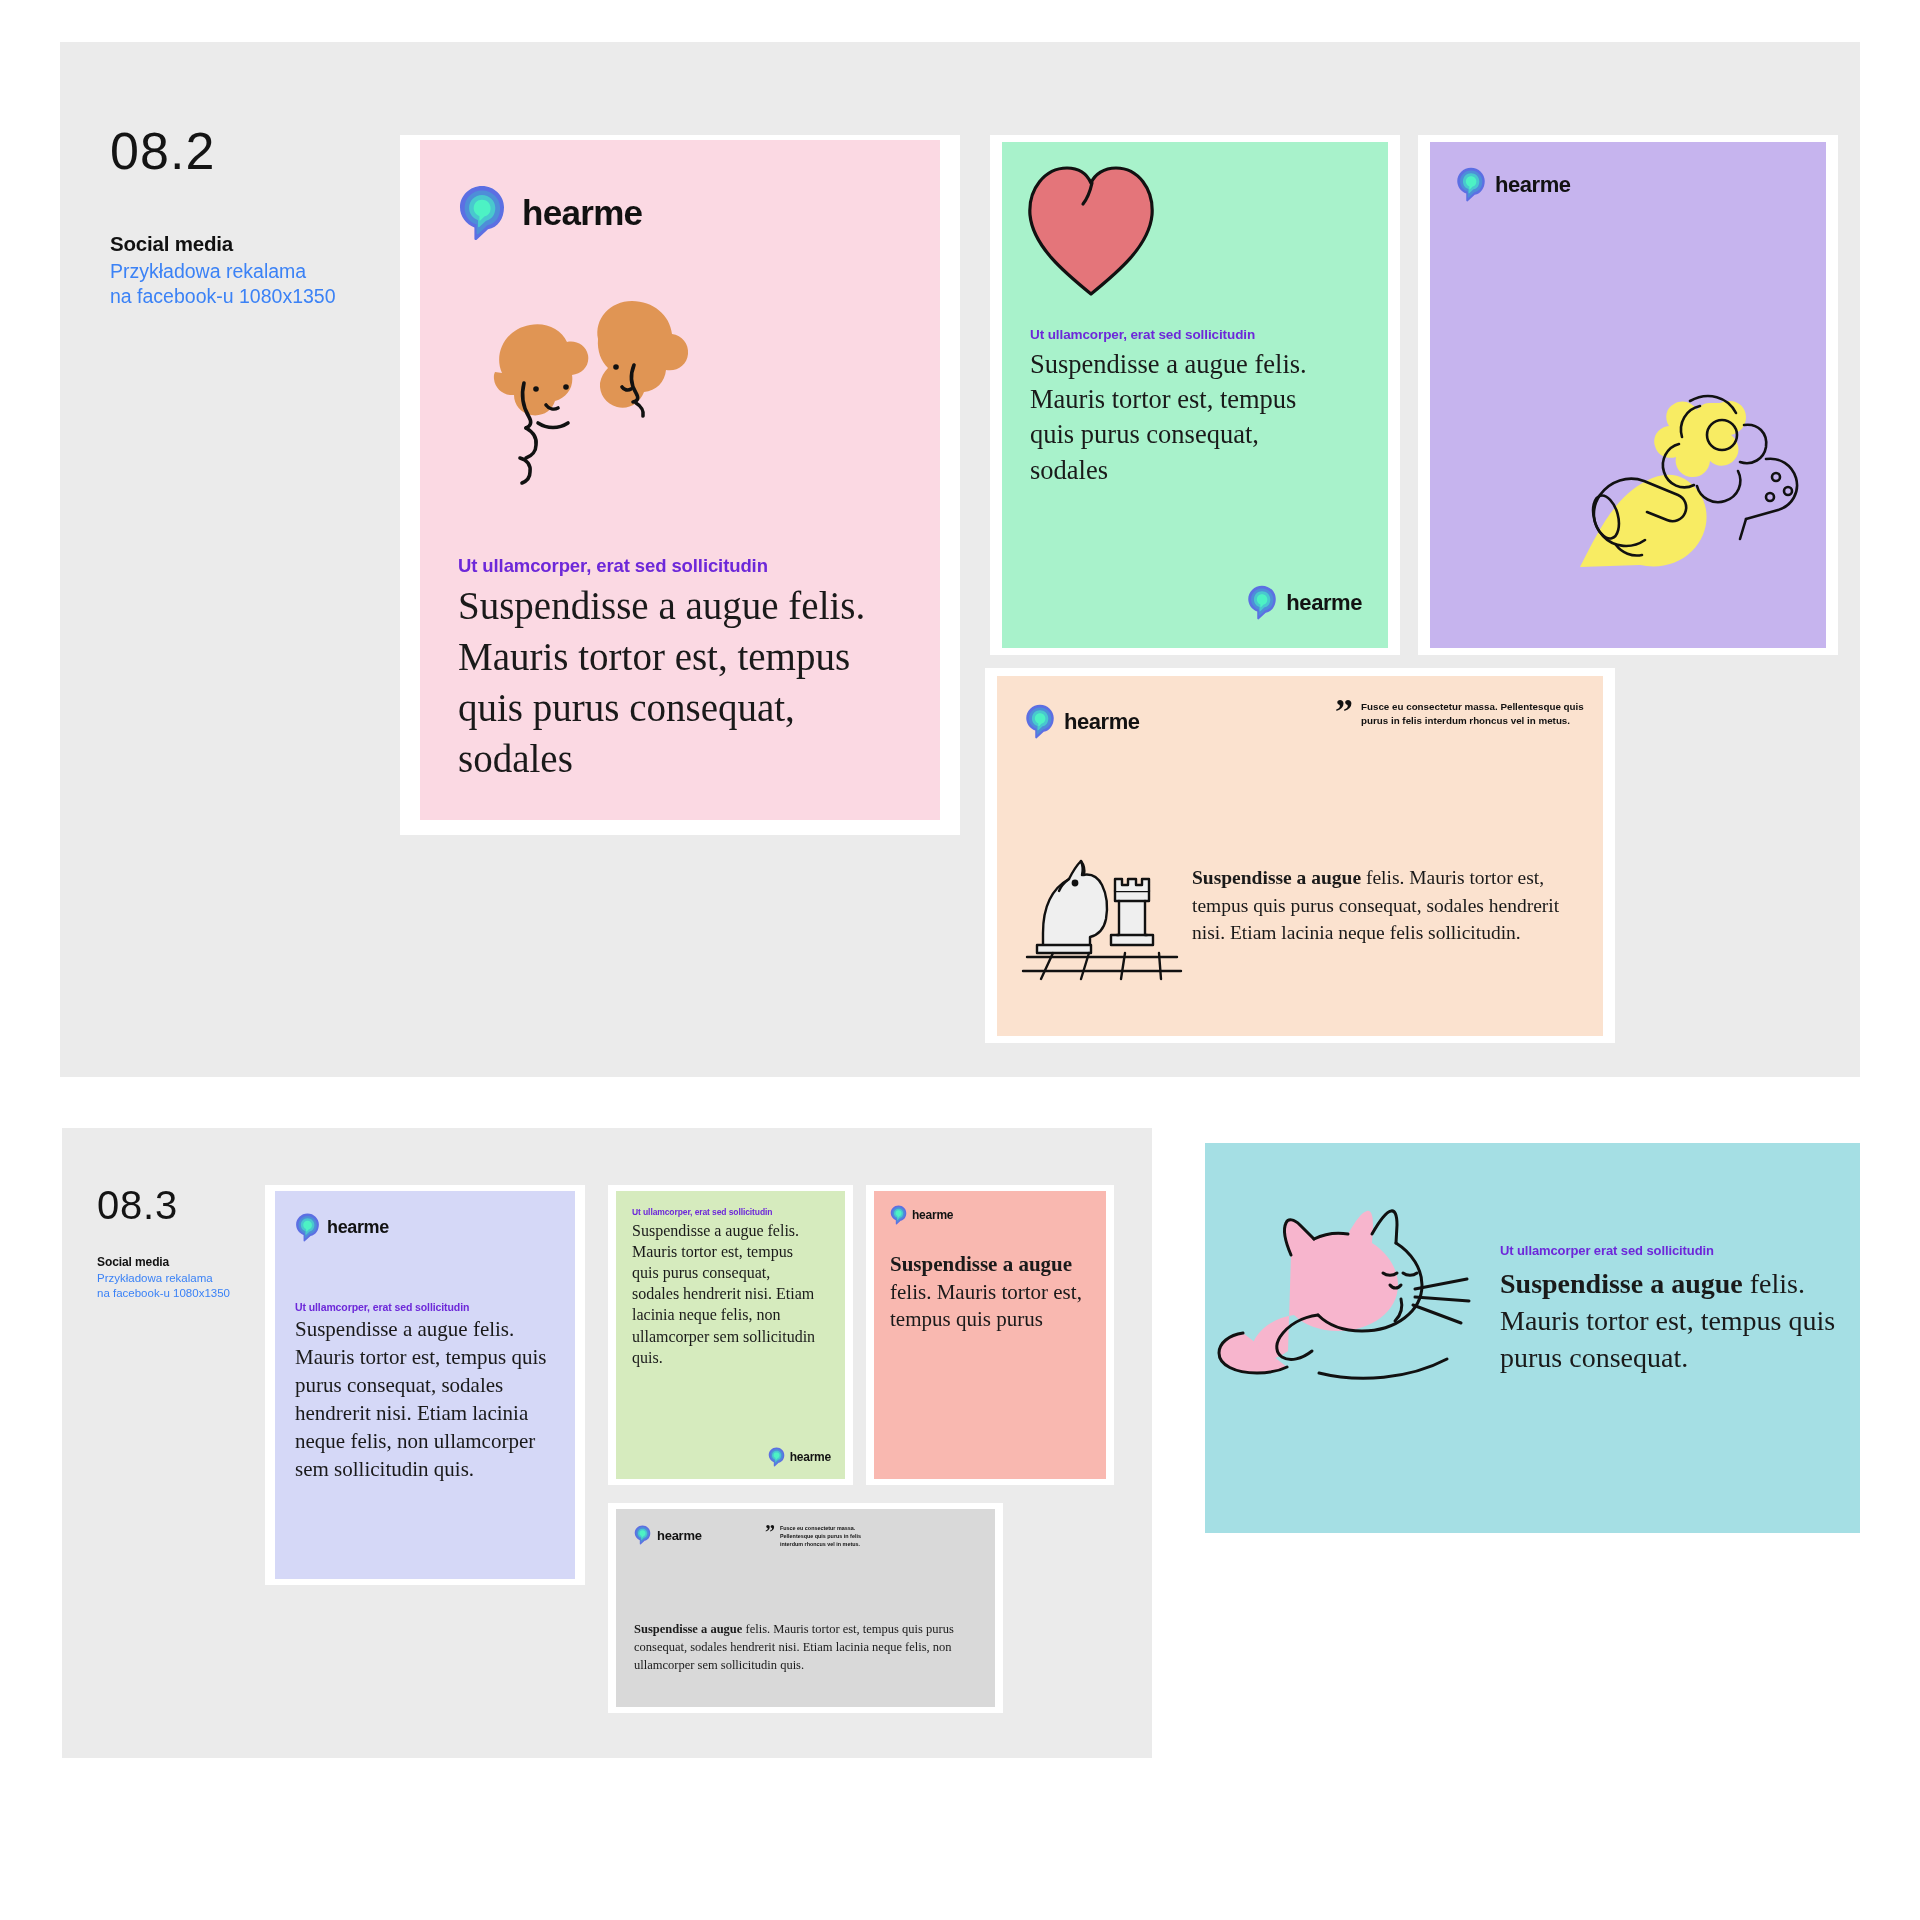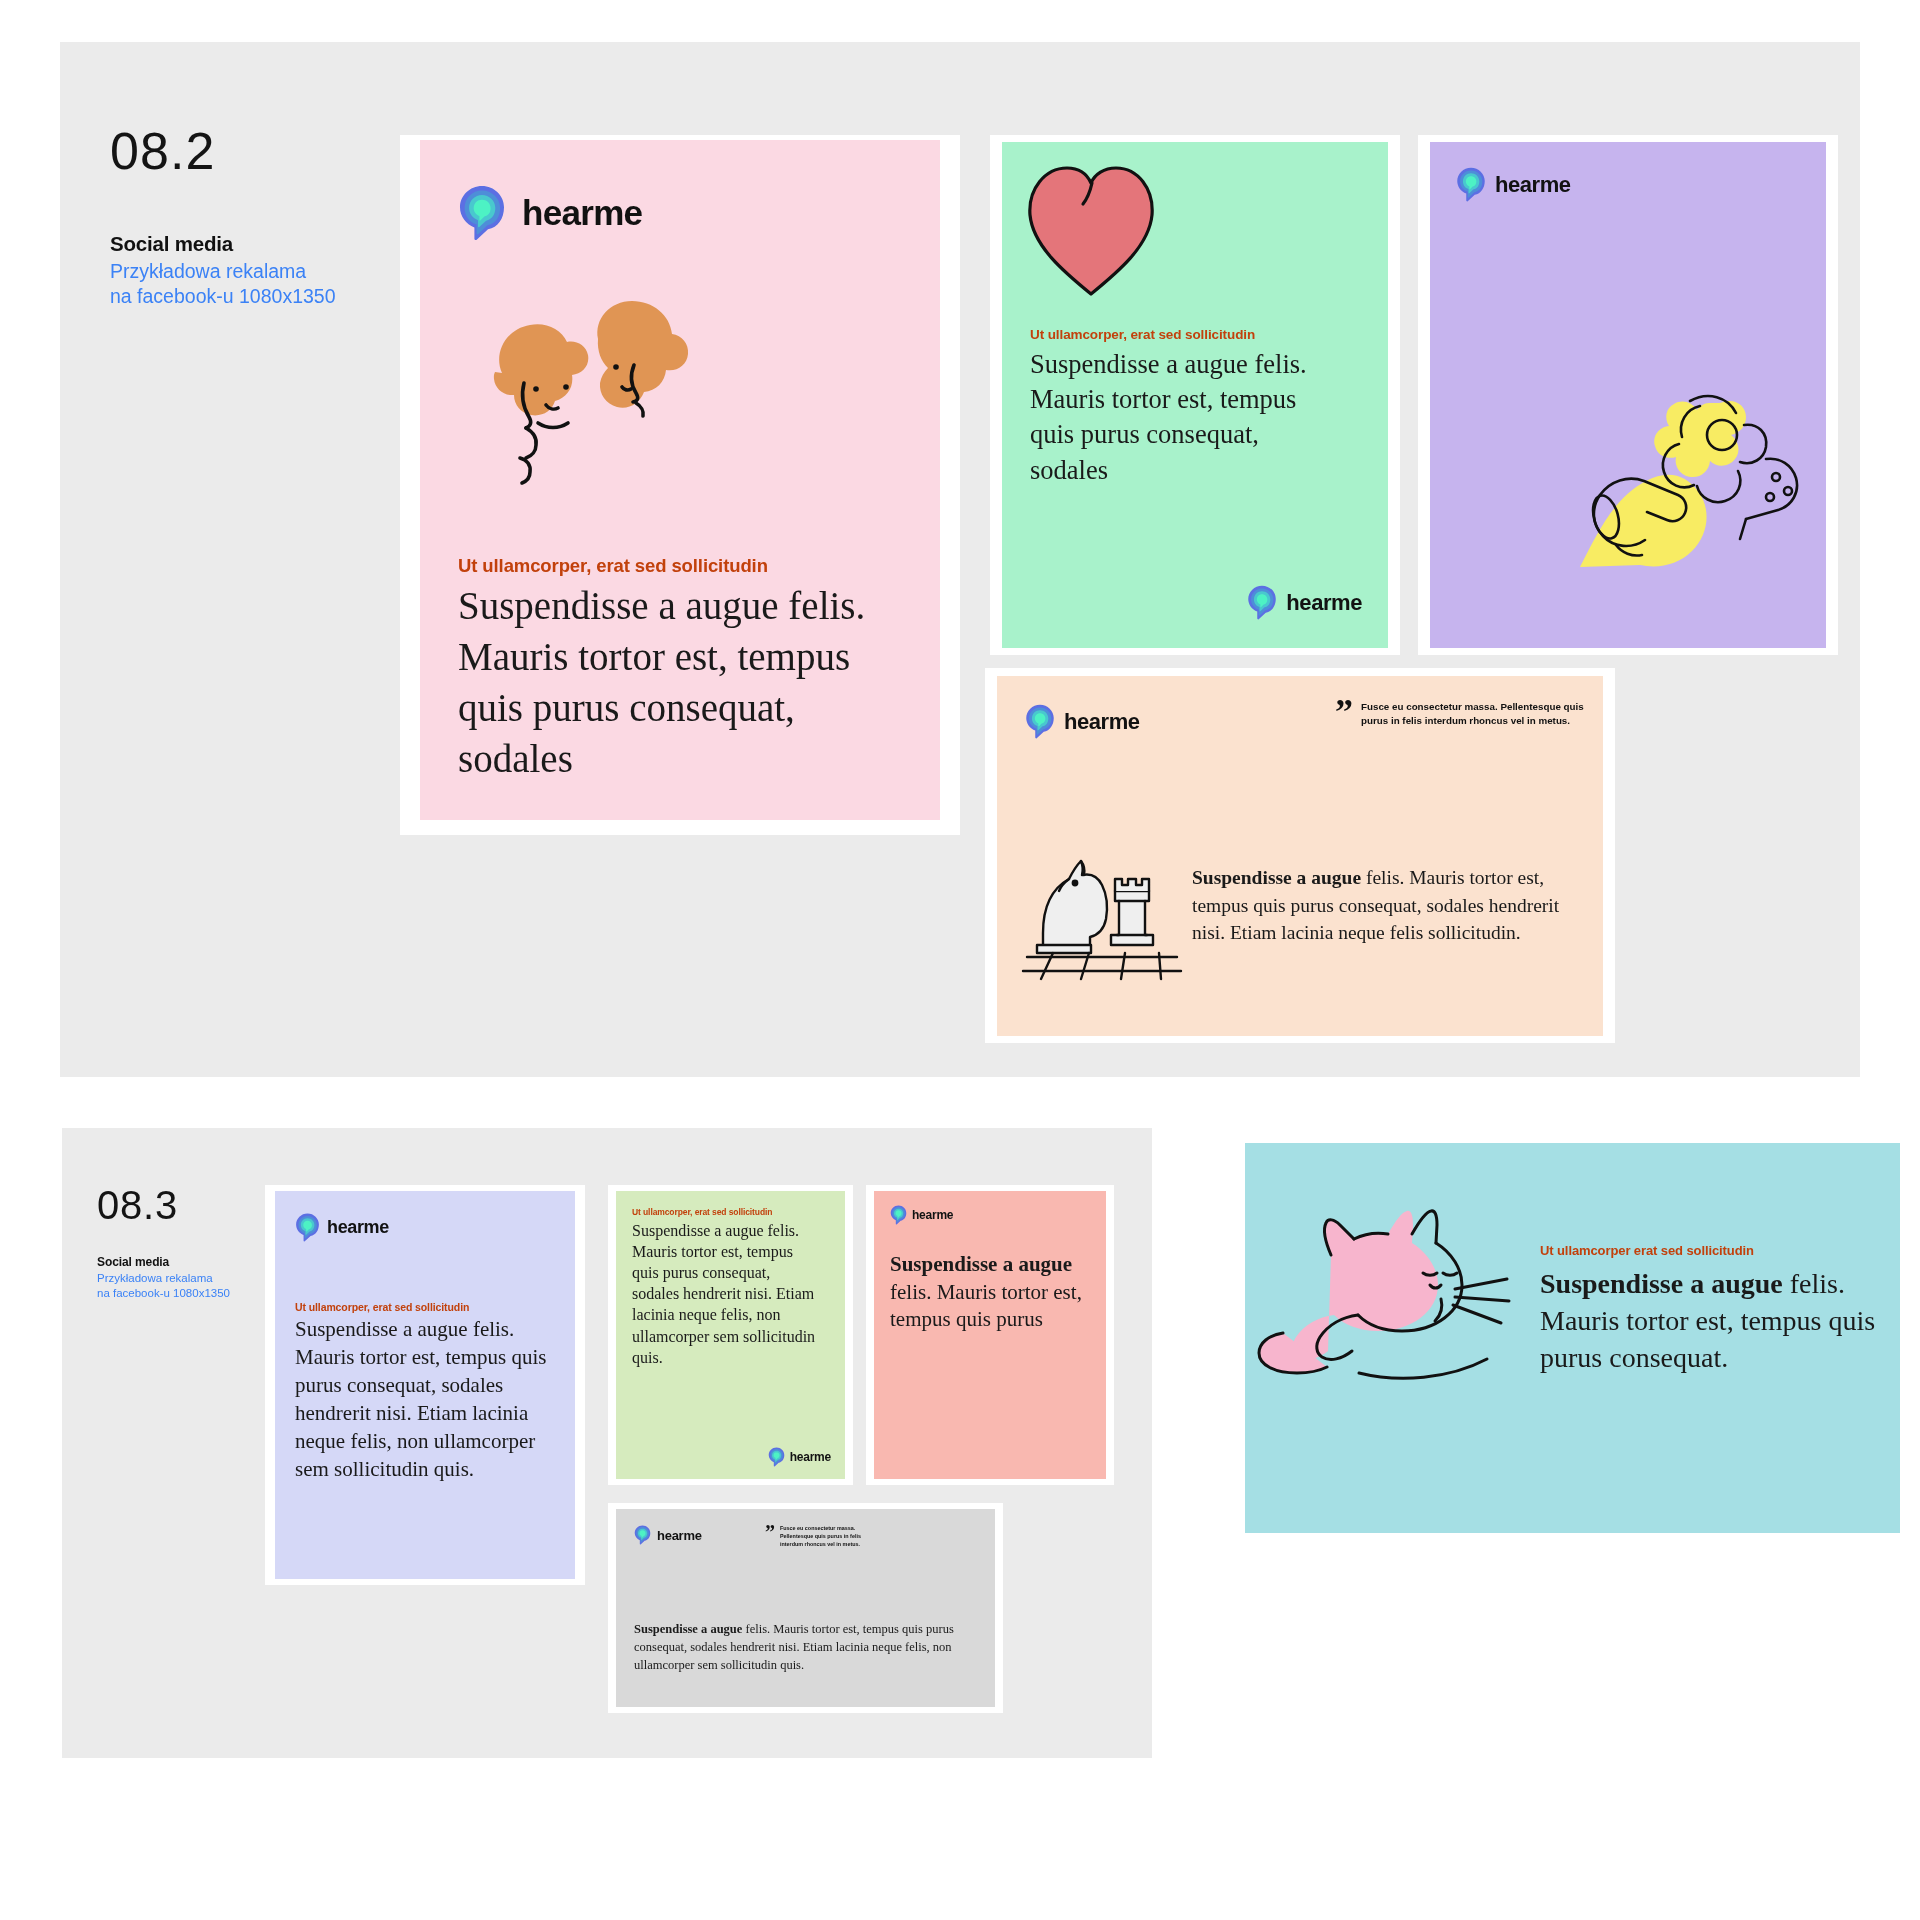--- a/index.html
+++ b/index.html
@@ -35,21 +35,21 @@
   .frame { position:absolute; background:#ffffff; }
   .card  { position:absolute; overflow:hidden; }
 
   
   .lockup { display:flex; align-items:center; }
   .logo-mark { position:relative; flex:none; }
   .logo-mark svg { display:block; width:100%; height:100%; }
   .wordmark { font-weight:700; color:#121212; letter-spacing:-0.02em; }
 
   
-  .eyebrow { font-weight:700; color:#c2410c; letter-spacing:-0.1px; }
+  .eyebrow { font-weight:700; color:#6d28d9; letter-spacing:-0.1px; }
   .serif-body { font-family:"Liberation Serif", serif; color:#1a1a1a; font-weight:400; }
   .serif-body b { font-weight:700; }
 
   
   .quote { display:flex; align-items:flex-start; }
   .quote-glyph { font-family:"Liberation Serif", serif; font-weight:700;
                  color:#121212; line-height:.72; flex:none; }
   .quote-text { font-weight:700; color:#121212; }
 
   svg.art { display:block; position:absolute; }
@@ -130,21 +130,21 @@
   #card8 .lockup { position:absolute; left:18px; top:16px; }
   #card8 .logo-mark { width:17px; height:20px; }
   #card8 .wordmark  { font-size:13px; margin-left:6px; }
   #card8 .quote { position:absolute; right:110px; top:16px; width:120px; }
   #card8 .quote-glyph { font-size:20px; margin-right:5px; }
   #card8 .quote-text  { font-size:5.4px; line-height:1.45; }
   #card8 .serif-body  { position:absolute; left:18px; top:112px; width:345px;
                         font-size:12.5px; line-height:1.42; }
 
   
-  #card9 { left:1205px; top:1143px; width:655px; height:390px; background:#A5DFE4;margin-left:40px; }
+  #card9 { left:1205px; top:1143px; width:655px; height:390px; background:#A5DFE4; }
   #card9 .eyebrow   { position:absolute; left:295px; top:100px; font-size:13px; }
   #card9 .serif-body{ position:absolute; left:295px; top:122px; width:350px;
                       font-size:28px; line-height:1.33; }
 </style>
 </head>
 <body>
 
 <div class="page">
 
   <div class="panel" id="panel-082"></div>

